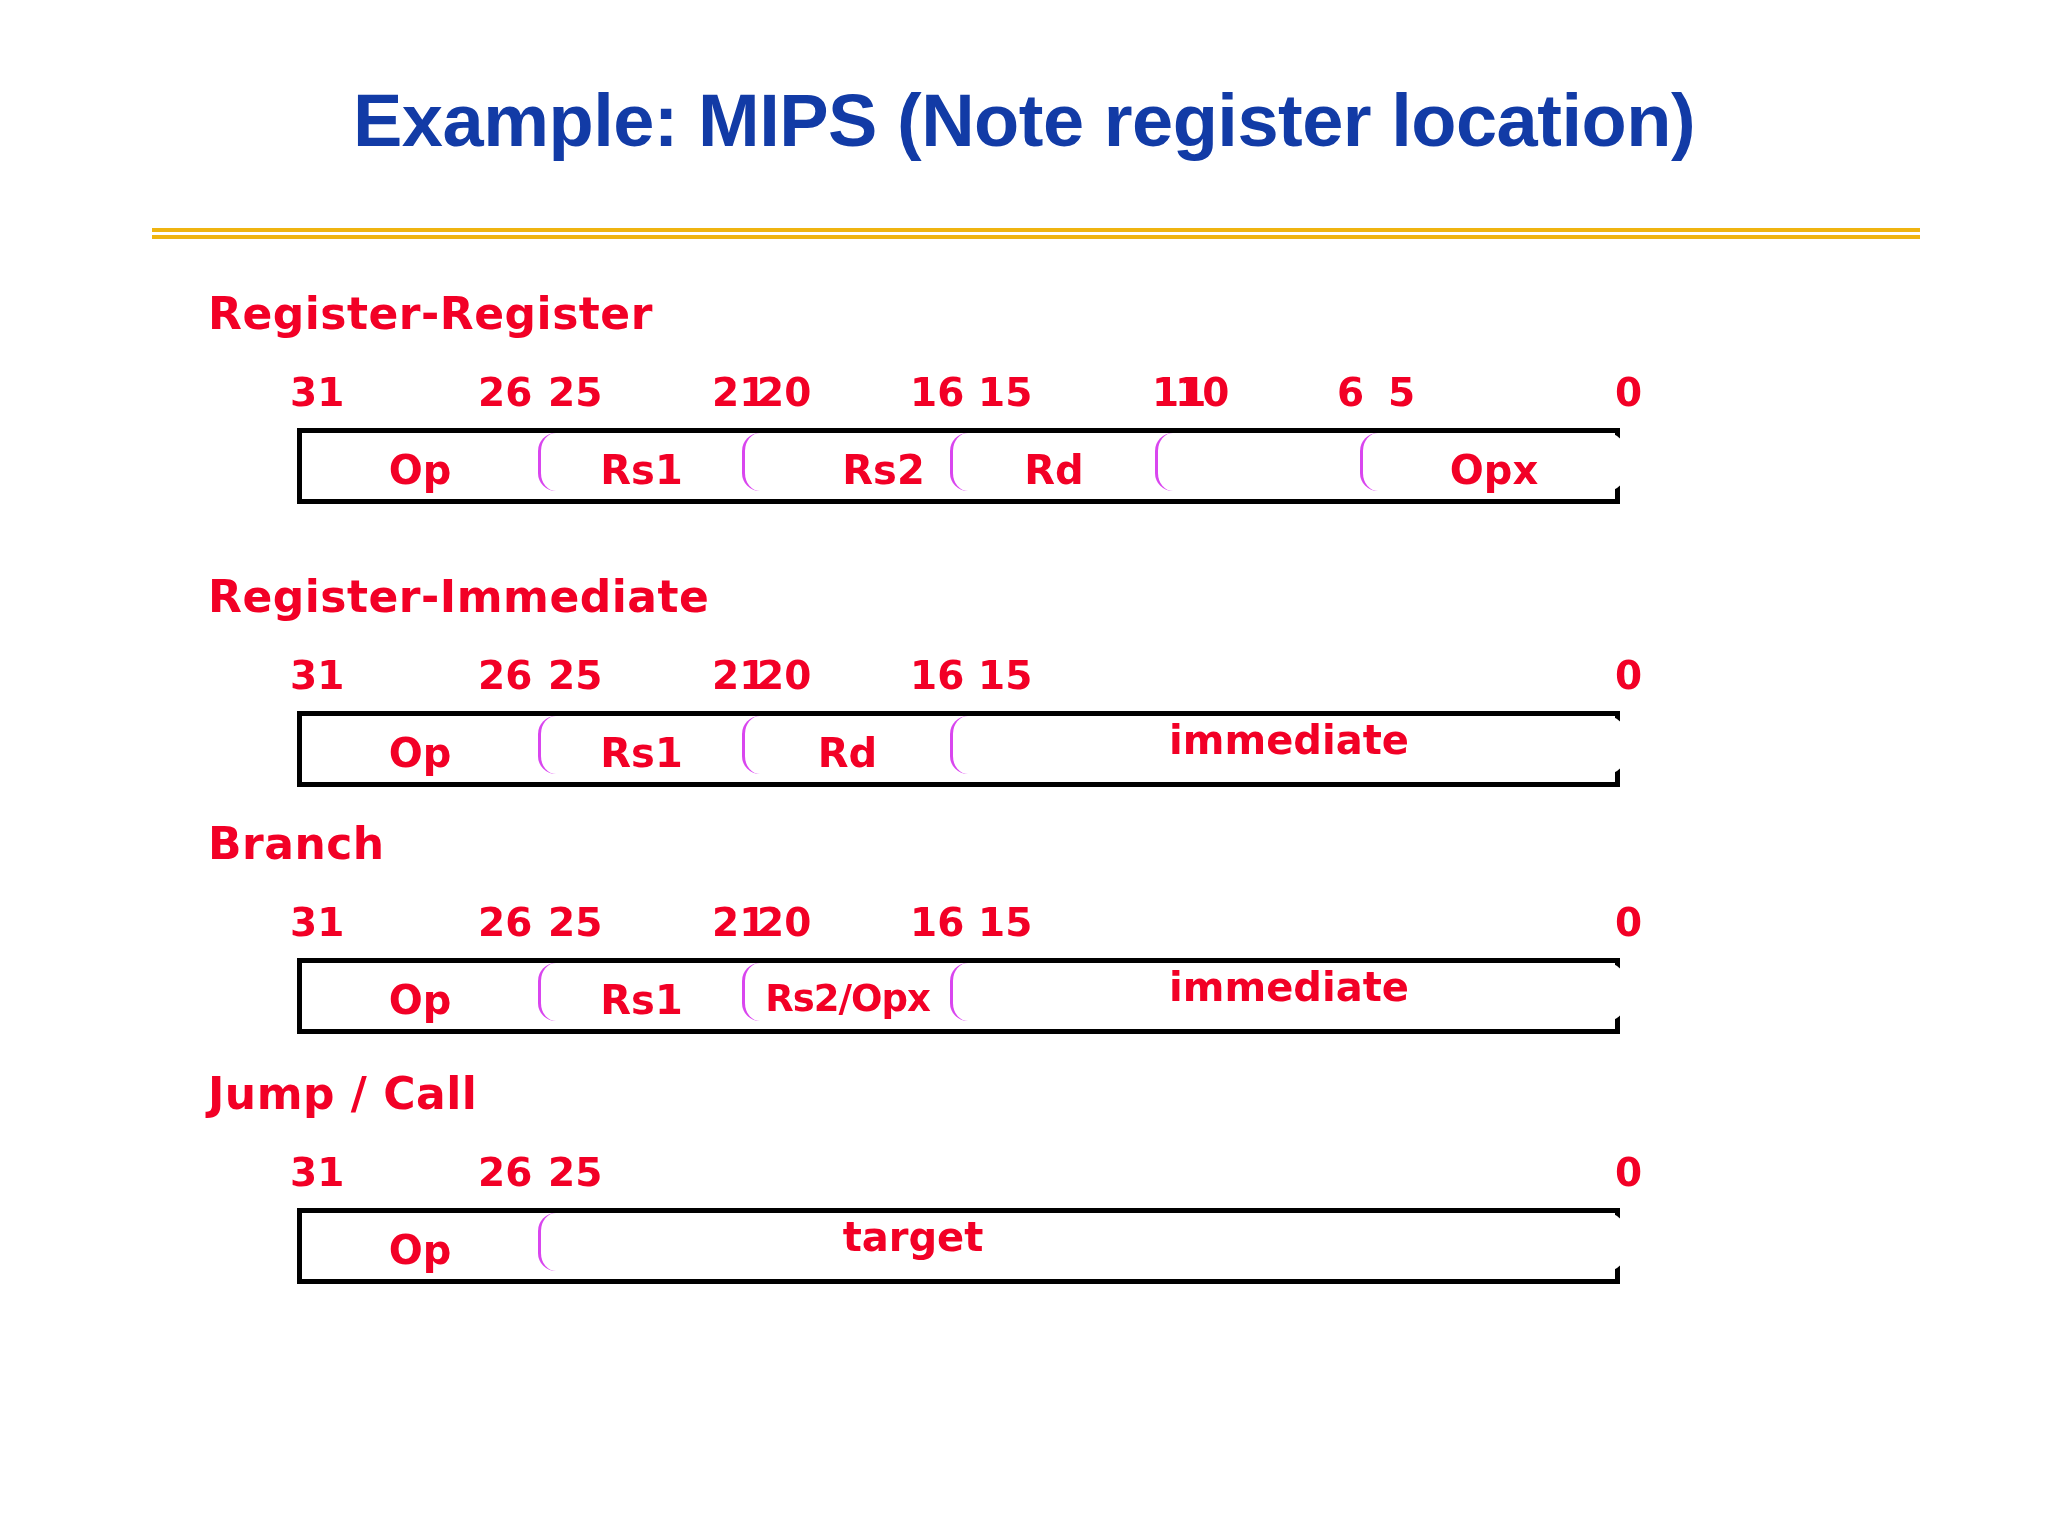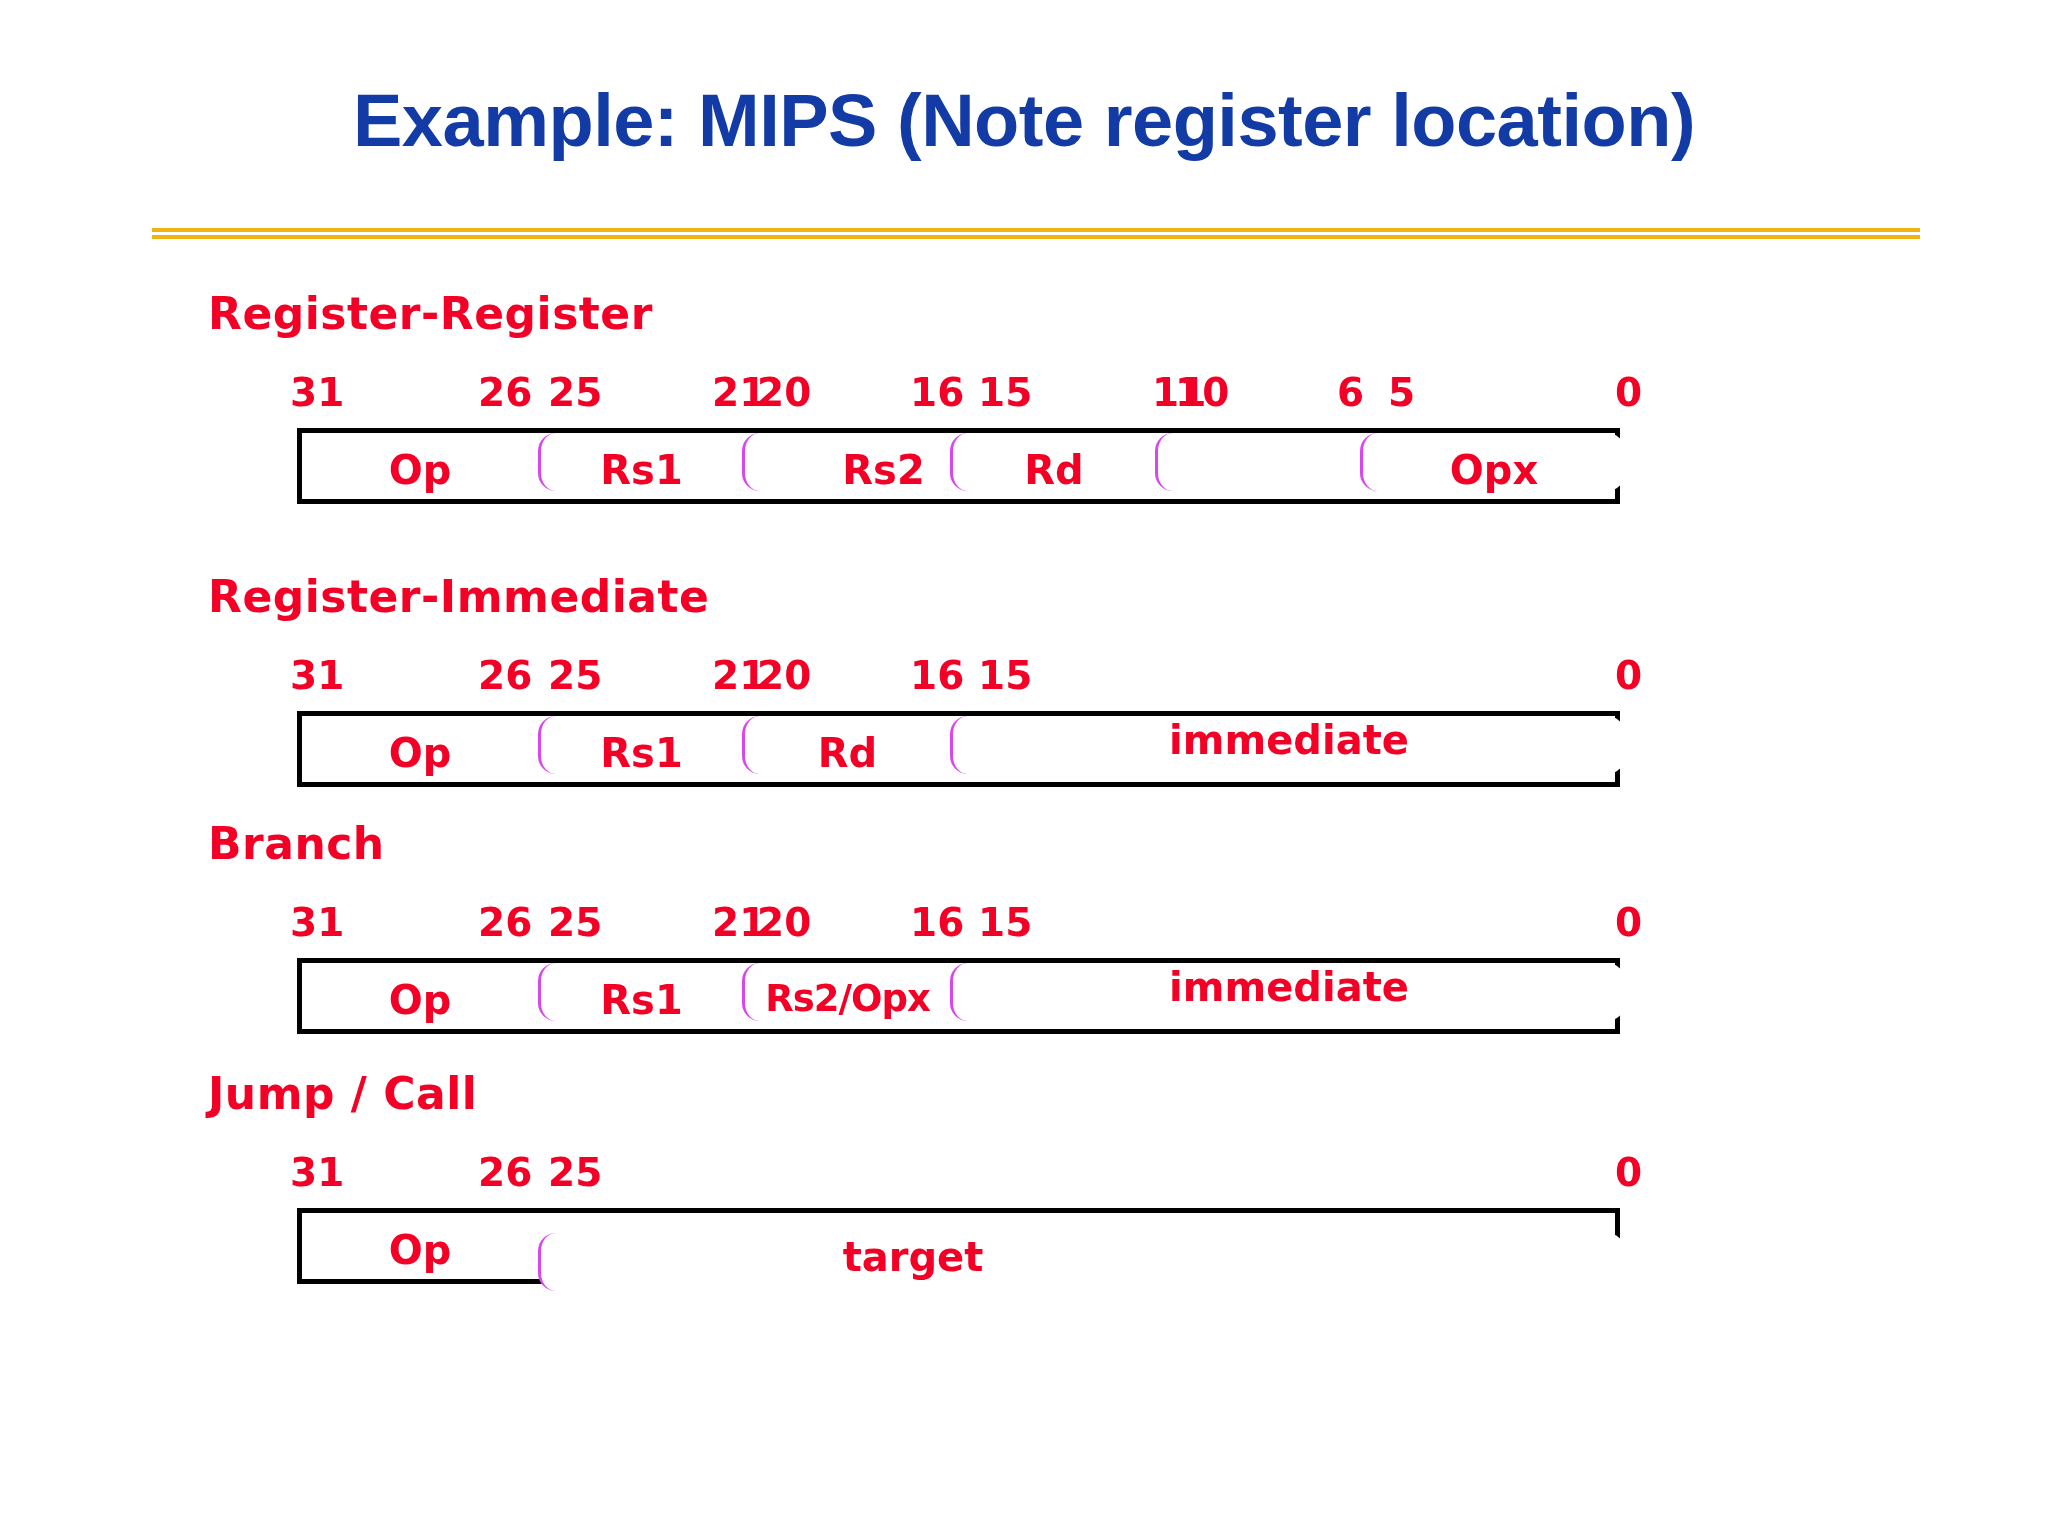--- a/index.html
+++ b/index.html
@@ -240,18 +240,18 @@
       <div class="bit-ruler" style="top: 82px;">
         <div class="bit-label" style="left: 290px;">31</div>
         <div class="bit-label" style="left: 478px;">26</div>
         <div class="bit-label" style="left: 548px;">25</div>
         <div class="bit-label" style="left: 1615px;">0</div>
       </div>
       <div class="inst-word" style="top: 140px;">
         <div class="inst-cell" style="left: 0px; width: 236px;">
           <div class="cell-label mid">Op</div>
         </div>
-        <div class="inst-cell div" style="left: 236px; width: 1087px; margin-top: 20px;">
+        <div class="inst-cell div" style="left: 236px; width: 1087px;">
           <div class="cell-label high" style="left: -170px;">target</div>
         </div>
       </div>
     </div>
   </div>
 
 </body></html>

